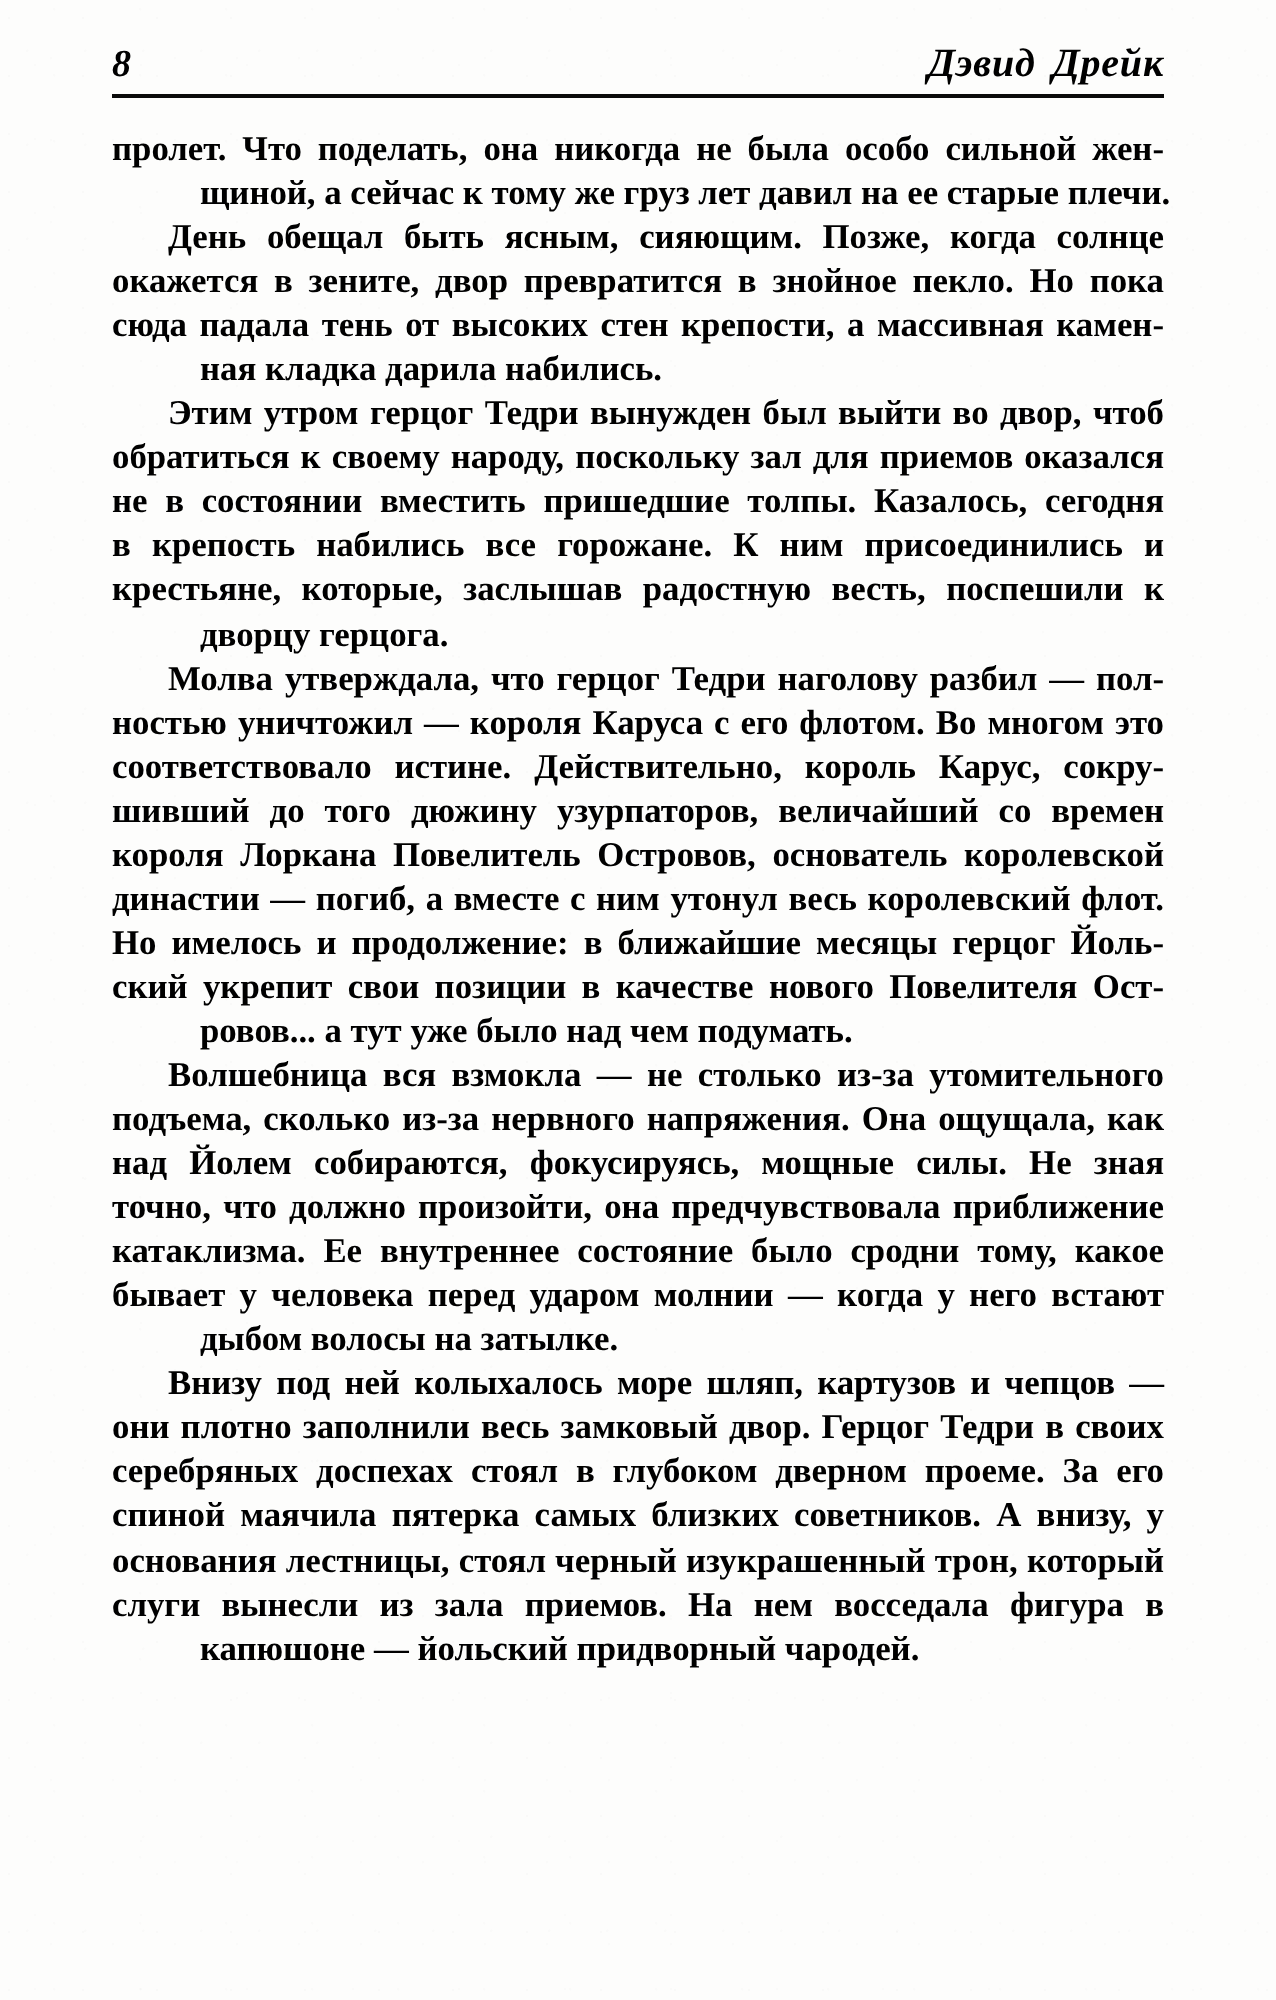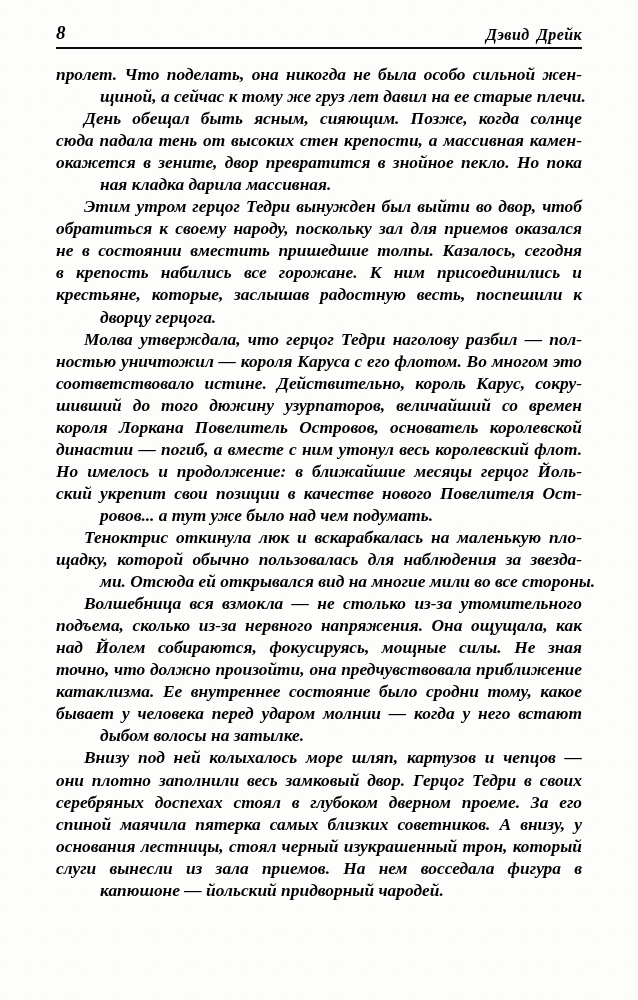--- a/index.html
+++ b/index.html
@@ -60,21 +60,21 @@
     font-weight: 700;
     font-size: 19px;
     letter-spacing: .3px;
   }
   .author-name {
     position: absolute;
     right: 0;
     bottom: 4px;
     font-style: italic;
     font-weight: 700;
-    font-size: 16px;
+    font-size: 20px;
     letter-spacing: .4px;
     word-spacing: 3px;
   }
   .head-rule {
     position: absolute;
     left: 0;
     right: 0;
     bottom: -1px;
     height: 2px;
     background: #0a0a0a;
@@ -94,21 +94,20 @@
     margin: 0;
     text-indent: 0;
     white-space: pre-wrap;
   }
   
   .ln {
     display: block;
     text-align: justify;
     text-align-last: justify;
     white-space: pre;
-    font-style: italic;
   }
   .ln.last,
   .ln.short {
     text-align-last: left;
     margin-left: 44px;
   }
   .ln.indent {
     text-indent: 28px;
   }
   
@@ -126,23 +125,22 @@
   <div class="text-block">
 
     <div class="running-head">
       <span class="folio">8</span>
       <span class="author-name">Дэвид Дрейк</span>
       <div class="head-rule"></div>
     </div>
 
     <div class="body-copy">
         <p><span class="ln">пролет. Что поделать, она никогда не была особо сильной жен-</span><span class="ln last">щиной, а сейчас к тому же груз лет давил на ее старые плечи.</span></p>
-        <p><span class="ln indent">День обещал быть ясным, сияющим. Позже, когда солнце</span><span class="ln">сюда падала тень от высоких стен крепости, а массивная камен-</span><span class="ln">окажется в зените, двор превратится в знойное пекло. Но пока</span><span class="ln last">ная кладка дарила массивная.</span></p>
+        <p><span class="ln indent">День обещал быть ясным, сияющим. Позже, когда солнце</span><span class="ln">окажется в зените, двор превратится в знойное пекло. Но пока</span><span class="ln">сюда падала тень от высоких стен крепости, а массивная камен-</span><span class="ln last">ная кладка дарила набились.</span></p>
         <p><span class="ln indent">Этим утром герцог Тедри вынужден был выйти во двор, чтоб</span><span class="ln">обратиться к своему народу, поскольку зал для приемов оказался</span><span class="ln">не в состоянии вместить пришедшие толпы. Казалось, сегодня</span><span class="ln">в крепость набились все горожане. К ним присоединились и</span><span class="ln">крестьяне, которые, заслышав радостную весть, поспешили к</span><span class="ln last">дворцу герцога.</span></p>
         <p><span class="ln indent">Молва утверждала, что герцог Тедри наголову разбил — пол-</span><span class="ln">ностью уничтожил — короля Каруса с его флотом. Во многом это</span><span class="ln">соответствовало истине. Действительно, король Карус, сокру-</span><span class="ln">шивший до того дюжину узурпаторов, величайший со времен</span><span class="ln">короля Лоркана Повелитель Островов, основатель королевской</span><span class="ln">династии — погиб, а вместе с ним утонул весь королевский флот.</span><span class="ln">Но имелось и продолжение: в ближайшие месяцы герцог Йоль-</span><span class="ln">ский укрепит свои позиции в качестве нового Повелителя Ост-</span><span class="ln last">ровов... а тут уже было над чем подумать.</span></p>
-        <p><span class="ln indent">Теноктрис откинула люк и вскарабкалась на маленькую пло-</span><span class="ln">щадку, которой обычно пользовалась для наблюдения за звезда-</span><span class="ln last">ми. Отсюда ей открывался вид на многие мили во все стороны.</span></p>
         <p><span class="ln indent">Волшебница вся взмокла — не столько из-за утомительного</span><span class="ln">подъема, сколько из-за нервного напряжения. Она ощущала, как</span><span class="ln">над Йолем собираются, фокусируясь, мощные силы. Не зная</span><span class="ln">точно, что должно произойти, она предчувствовала приближение</span><span class="ln">катаклизма. Ее внутреннее состояние было сродни тому, какое</span><span class="ln">бывает у человека перед ударом молнии — когда у него встают</span><span class="ln last">дыбом волосы на затылке.</span></p>
         <p><span class="ln indent">Внизу под ней колыхалось море шляп, картузов и чепцов —</span><span class="ln">они плотно заполнили весь замковый двор. Герцог Тедри в своих</span><span class="ln">серебряных доспехах стоял в глубоком дверном проеме. За его</span><span class="ln">спиной маячила пятерка самых близких советников. А внизу, у</span><span class="ln">основания лестницы, стоял черный изукрашенный трон, который</span><span class="ln">слуги вынесли из зала приемов. На нем восседала фигура в</span><span class="ln last">капюшоне — йольский придворный чародей.</span></p>
         <p></p>
       </div>
 
   </div>
 </div>
 
 </body></html>

